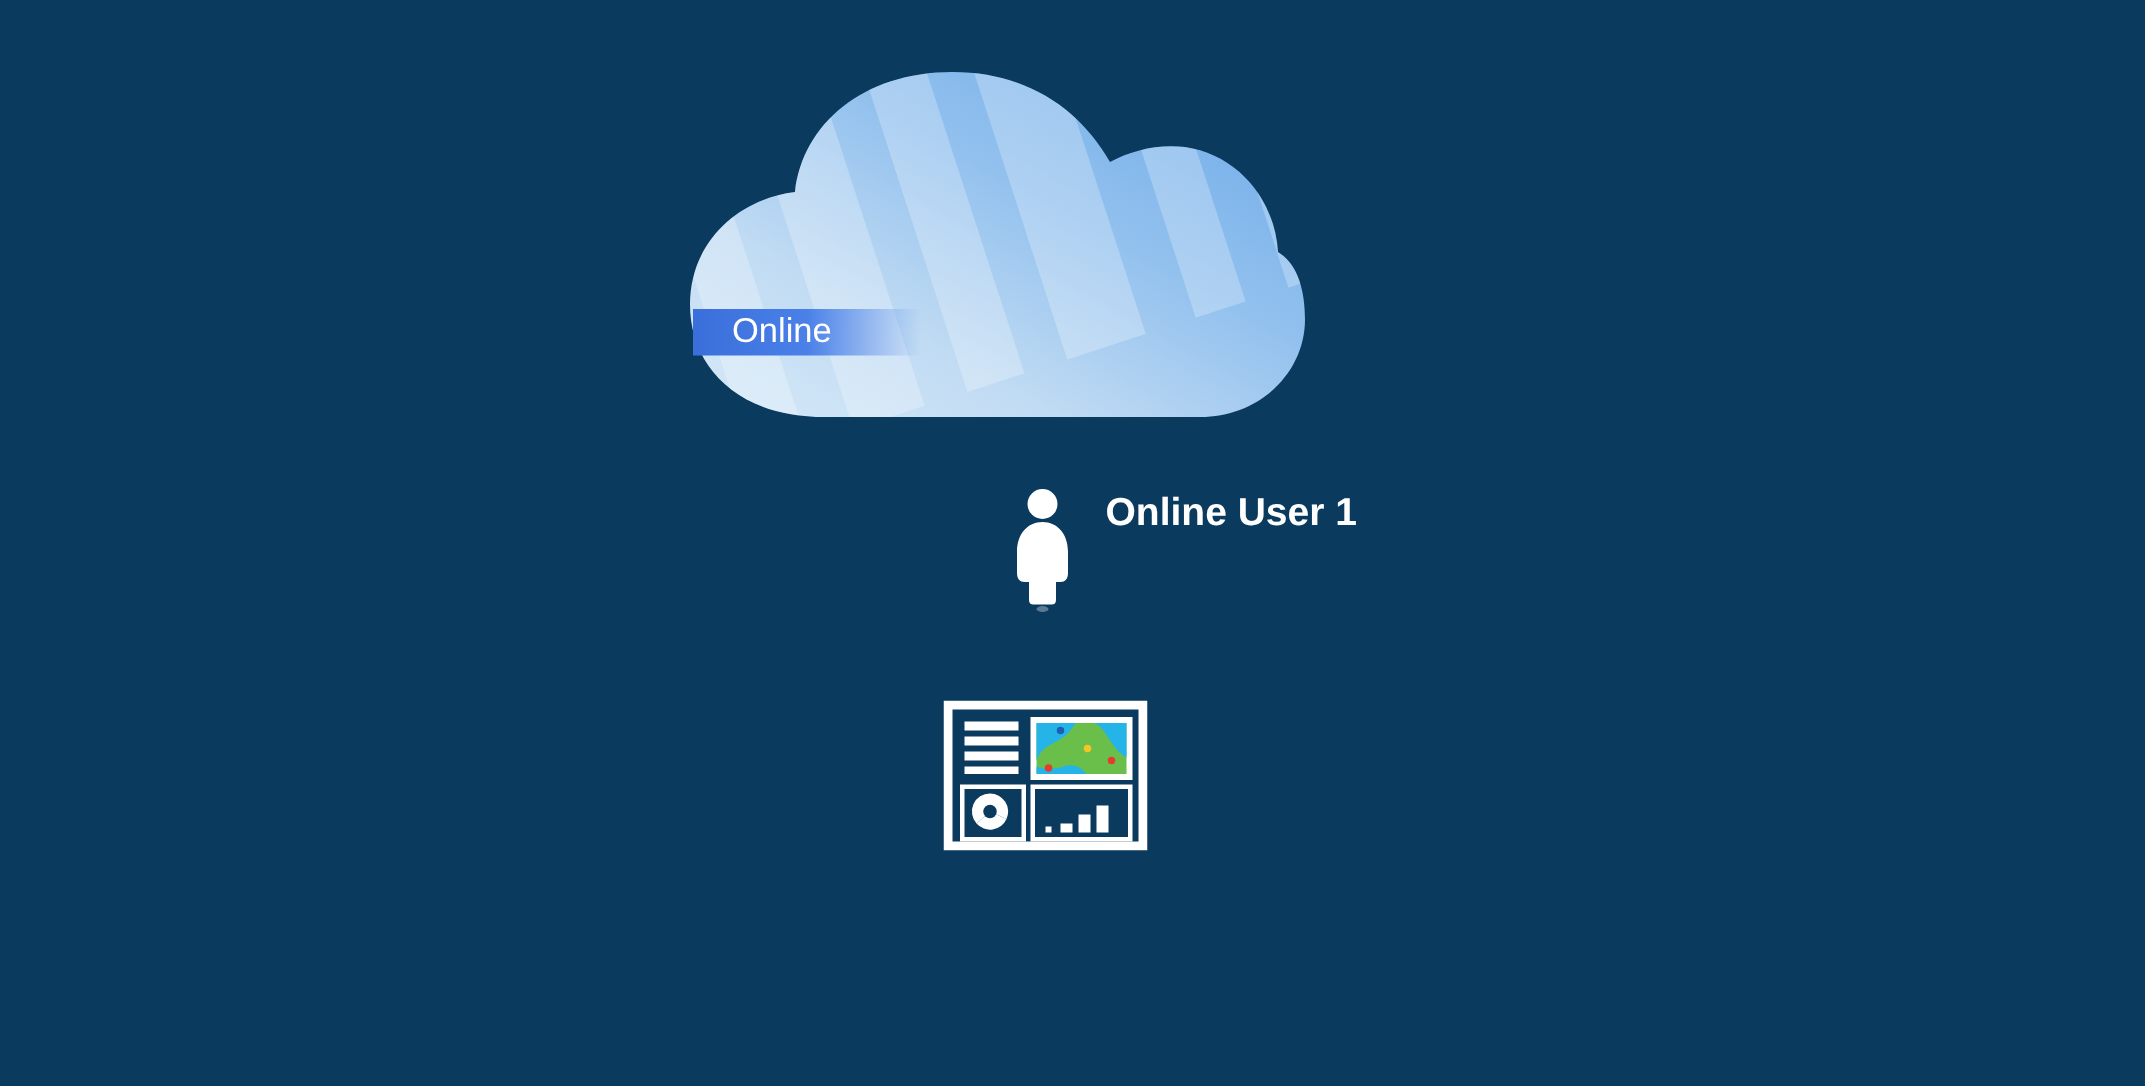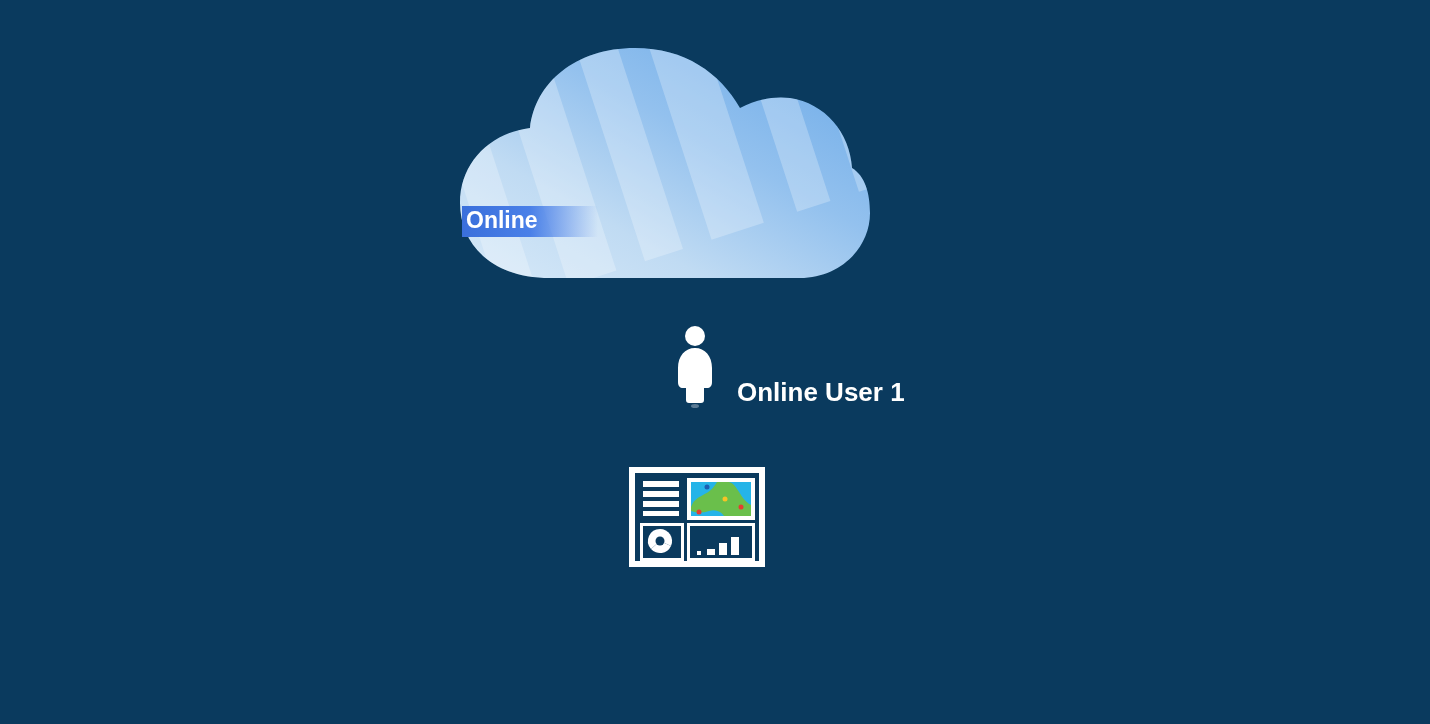--- a/index.html
+++ b/index.html
@@ -22,32 +22,32 @@
       width: 410px;
       height: 230px;
     }
     .cloud-label {
       position: absolute;
       left: 462px;
       top: 206px;
       background: linear-gradient(90deg, #3a6fdb 0%, #4a80e8 50%, rgba(120,170,240,0) 100%);
       color: #ffffff;
       font-size: 23px;
-      font-weight: 700;
-      padding: 1px 60px 3px 4px;
+      font-weight: 400;
+      padding: 1px 60px 3px 26px;
       height: 31px;
       display: flex;
       align-items: center;
     }
     .user-container {
       position: absolute;
       left: 675px;
       top: 326px;
       display: flex;
-      align-items: flex-end;
+      align-items: flex-start;
       gap: 22px;
     }
     .user-icon-wrap {
       width: 40px;
       height: 82px;
       display: flex;
       justify-content: center;
     }
     .user-label {
       color: #ffffff;

